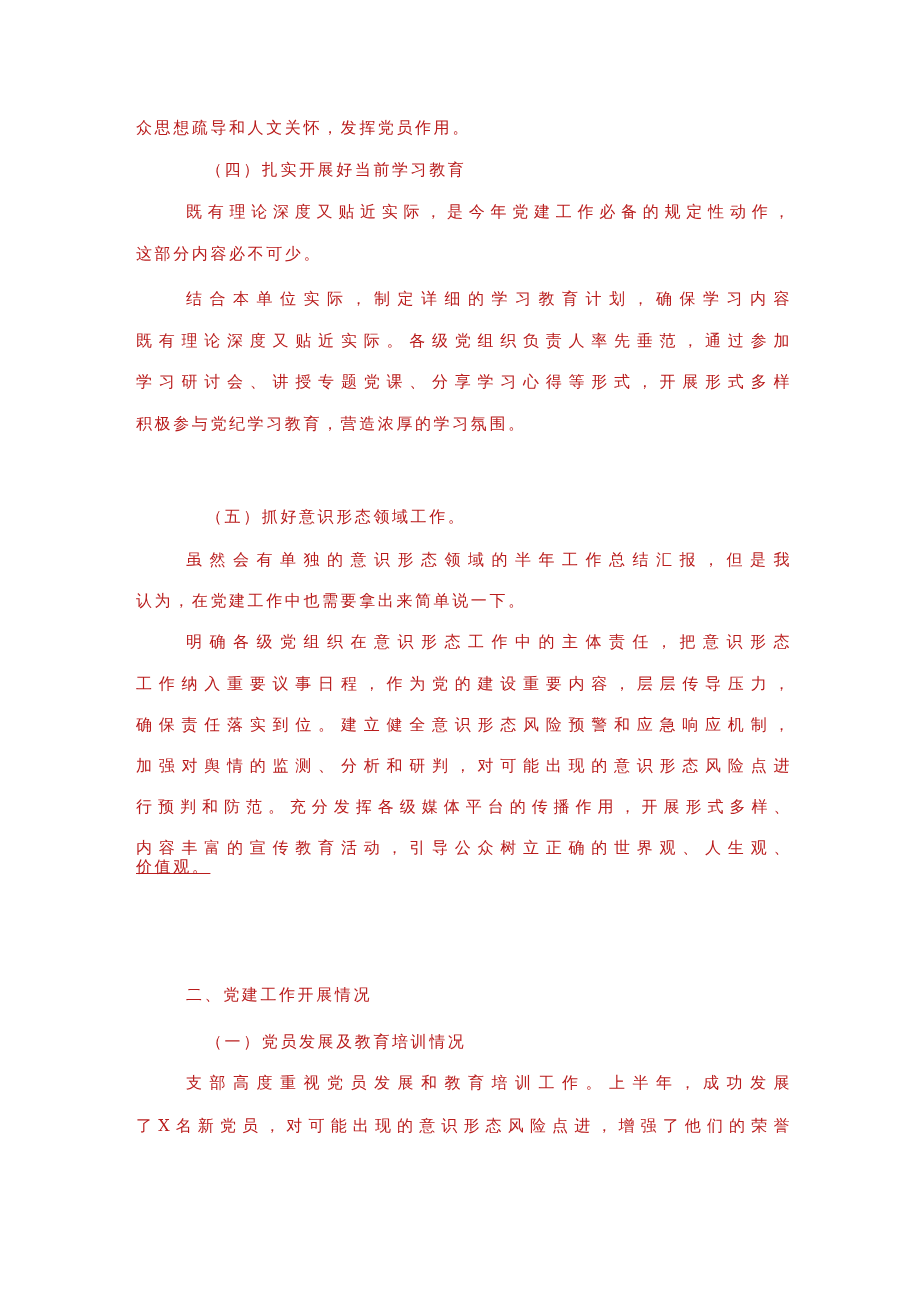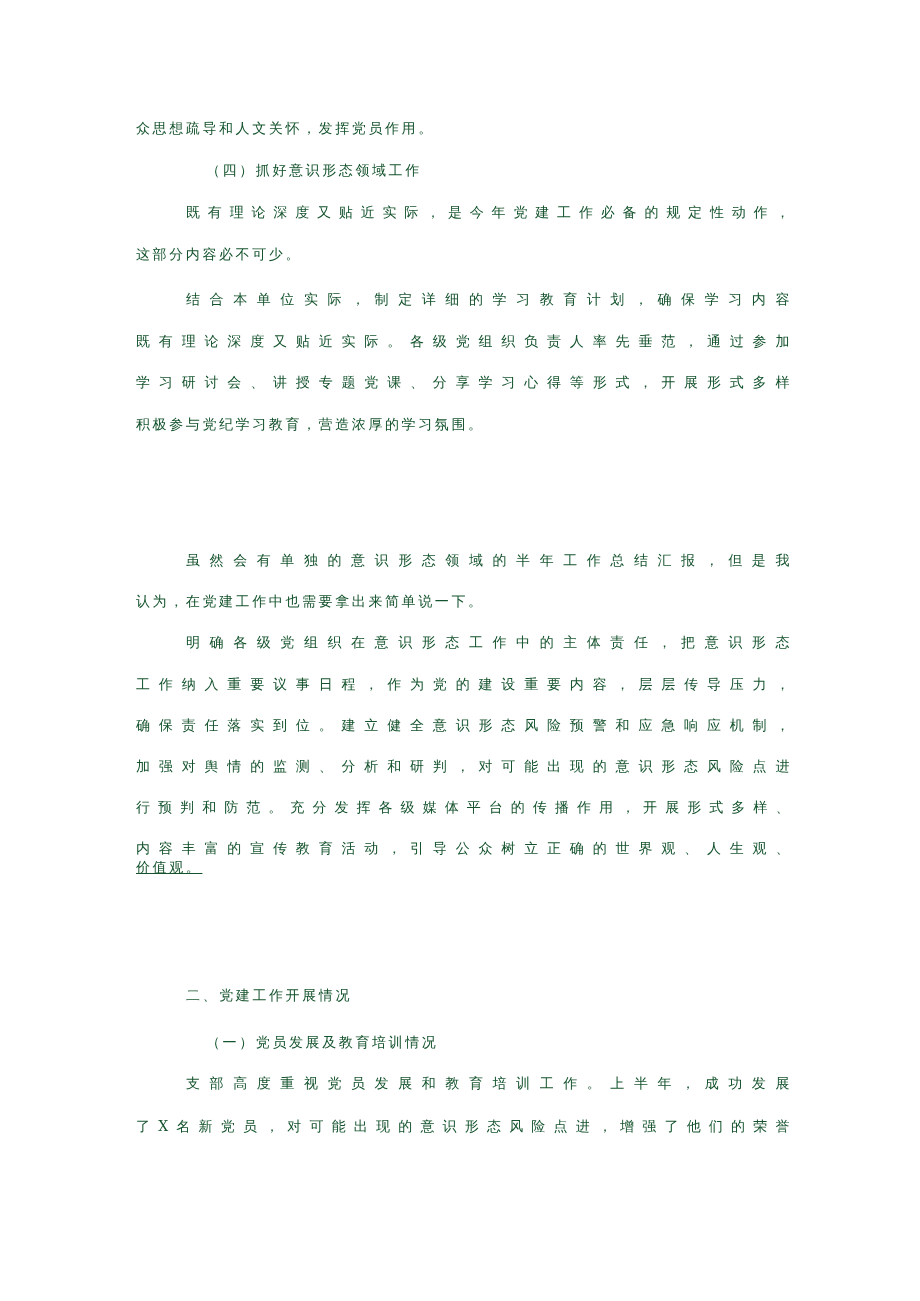--- a/index.html
+++ b/index.html
@@ -3,40 +3,41 @@
   <meta charset="utf-8">
   <style>
     html, body { margin: 0; padding: 0; background: #ffffff; }
     body { width: 920px; height: 1301px; position: relative; overflow: hidden; }
     .page {
       position: absolute; left: 0; top: 0; width: 920px; height: 1301px; background: #fff;
     }
     .line {
       position: absolute; left: 136px; width: 660px;
       font-family: "DejaVu Serif", "Liberation Serif", serif;
-      font-size: 14px; color: #14532d; white-space: nowrap;
+      font-size: 16px; color: #b91c1c; white-space: nowrap;
       letter-spacing: 2.6px; line-height: 30px;
     }
     .indent { left: 186px; }
     .heading { left: 206px; }
     .just { text-align: justify; text-align-last: justify; width: 656px; }
     .just.indent { width: 606px; }
   </style>
 </head>
 <body>
 
 <div class="page" id="page">
     <div class="line" style="top: 113px;">众思想疏导和人文关怀，发挥党员作用。</div>
-    <div class="line heading" style="top: 155px;">（四）抓好意识形态领域工作</div>
+    <div class="line heading" style="top: 155px;">（四）扎实开展好当前学习教育</div>
     <div class="line indent just" style="top: 197px;">既有理论深度又贴近实际，是今年党建工作必备的规定性动作，</div>
     <div class="line" style="top: 239px;">这部分内容必不可少。</div>
     <div class="line indent just" style="top: 284px;">结合本单位实际，制定详细的学习教育计划，确保学习内容</div>
     <div class="line just" style="top: 326px;">既有理论深度又贴近实际。各级党组织负责人率先垂范，通过参加</div>
     <div class="line just" style="top: 367px;">学习研讨会、讲授专题党课、分享学习心得等形式，开展形式多样</div>
     <div class="line" style="top: 409px;">积极参与党纪学习教育，营造浓厚的学习氛围。</div>
+    <div class="line heading" style="top: 502px;">（五）抓好意识形态领域工作。</div>
     <div class="line indent just" style="top: 545px;">虽然会有单独的意识形态领域的半年工作总结汇报，但是我</div>
     <div class="line" style="top: 586px;">认为，在党建工作中也需要拿出来简单说一下。</div>
     <div class="line indent just" style="top: 627px;">明确各级党组织在意识形态工作中的主体责任，把意识形态</div>
     <div class="line just" style="top: 710px;">确保责任落实到位。建立健全意识形态风险预警和应急响应机制，</div>
     <div class="line just" style="top: 669px;">工作纳入重要议事日程，作为党的建设重要内容，层层传导压力，</div>
     <div class="line just" style="top: 751px;">加强对舆情的监测、分析和研判，对可能出现的意识形态风险点进</div>
     <div class="line just" style="top: 792px;">行预判和防范。充分发挥各级媒体平台的传播作用，开展形式多样、</div>
     <div class="line just" style="top: 833px;">内容丰富的宣传教育活动，引导公众树立正确的世界观、人生观、</div>
     <div class="line" style="top: 852px; text-decoration: underline;">价值观。</div>
     <div class="line indent" style="top: 980px;">二、党建工作开展情况</div>

